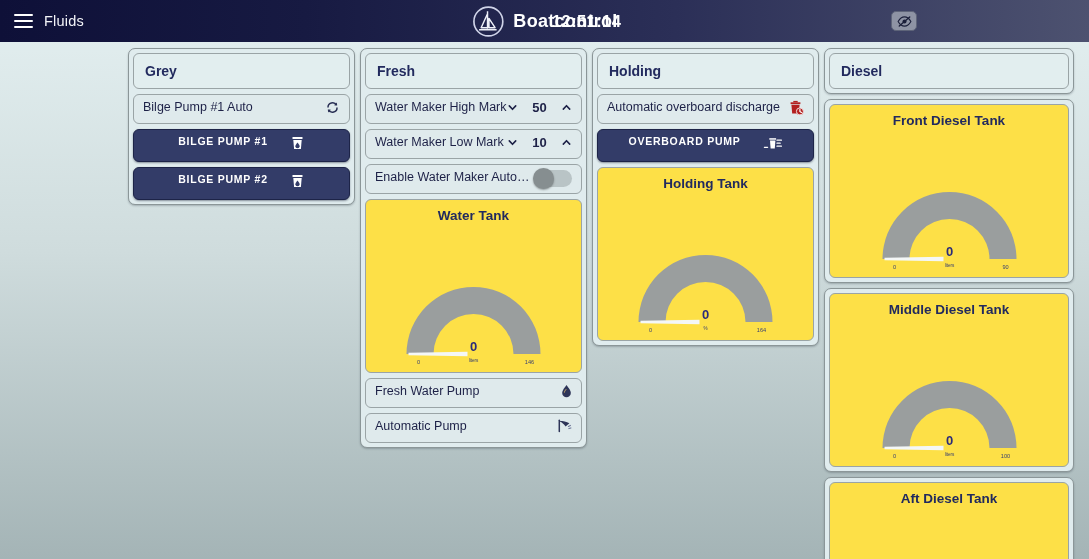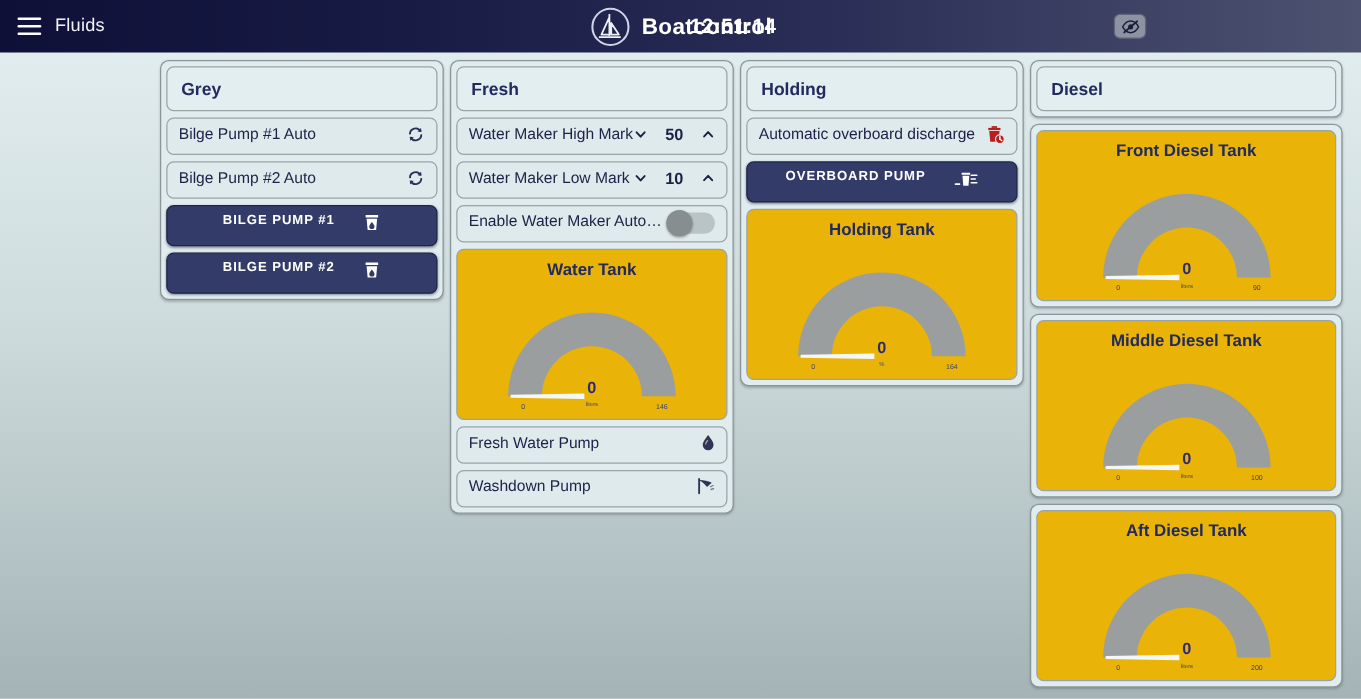--- a/index.html
+++ b/index.html
@@ -143,25 +143,26 @@
     width: 21px; height: 21px;
     border-radius: 50%;
     background: #868e90;
     box-shadow: 0 1px 2px rgba(0,0,0,.35);
   }
 
   
   .gauge-card {
     border: 1px solid #9aa4a6;
     border-radius: 6px;
-    background: #eab308;
+    background: #fde047;
     padding: 8px 4px 6px;
     display: flex;
     flex-direction: column;
     align-items: center;
+    gap: 37px;
   }
   .gauge-title {
     font-size: 13.5px;
     font-weight: bold;
     color: #222a5e;
     margin-bottom: 2px;
   }
   .gauge-wrap { position: relative; }
   .gauge-svg { display: block; }
   .g-val {
@@ -211,29 +212,20 @@
         <div class="panel-head">Grey</div>
         <div class="row">
           <span class="label">Bilge Pump #1 Auto</span>
           <svg class="icon" width="15" height="15" viewBox="0 0 15 15">
             <path d="M3 7.5 A4.5 4.5 0 0 1 11.5 5.2" fill="none" stroke="#2a3055" stroke-width="1.5"></path>
             <path d="M12 7.5 A4.5 4.5 0 0 1 3.5 9.8" fill="none" stroke="#2a3055" stroke-width="1.5"></path>
             <path d="M11.8 2.4 L12.2 5.6 L9 5.2 Z" fill="#2a3055"></path>
             <path d="M3.2 12.6 L2.8 9.4 L6 9.8 Z" fill="#2a3055"></path>
           </svg>
         </div>
-        <div class="row">
-          <span class="label">Bilge Pump #2 Auto</span>
-          <svg class="icon" width="15" height="15" viewBox="0 0 15 15">
-            <path d="M3 7.5 A4.5 4.5 0 0 1 11.5 5.2" fill="none" stroke="#2a3055" stroke-width="1.5"></path>
-            <path d="M12 7.5 A4.5 4.5 0 0 1 3.5 9.8" fill="none" stroke="#2a3055" stroke-width="1.5"></path>
-            <path d="M11.8 2.4 L12.2 5.6 L9 5.2 Z" fill="#2a3055"></path>
-            <path d="M3.2 12.6 L2.8 9.4 L6 9.8 Z" fill="#2a3055"></path>
-          </svg>
-        </div>
         <div class="row dark">
           <span class="label">BILGE PUMP #1</span>
           <svg class="icon" width="15" height="16" viewBox="0 0 15 16">
             <path d="M2.5 2 H12.5 V4 H2.5 Z" fill="#ffffff"></path>
             <path d="M3.3 5 H11.7 L10.9 14 H4.1 Z" fill="#ffffff"></path>
             <path d="M7.5 7.6 C9 9.4 9.6 10.3 9.6 11.2 A2.1 2.1 0 0 1 5.4 11.2 C5.4 10.3 6 9.4 7.5 7.6 Z" fill="#333c68"></path>
           </svg>
         </div>
         <div class="row dark">
           <span class="label">BILGE PUMP #2</span>
@@ -290,21 +282,21 @@
           </div>
         </div>
         <div class="row">
           <span class="label">Fresh Water Pump</span>
           <svg class="icon" width="11" height="14" viewBox="0 0 11 14">
             <path d="M5.5 1 C8.6 5.2 9.8 7 9.8 9 A4.3 4.3 0 0 1 1.2 9 C1.2 7 2.4 5.2 5.5 1 Z" fill="#2e3558"></path>
             <path d="M3.4 8.6 C3.4 7.6 4 6.7 5.2 5.2" fill="none" stroke="#c9a86a" stroke-width="1"></path>
           </svg>
         </div>
         <div class="row">
-          <span class="label">Washdown Pump</span>
+          <span class="label">Automatic Pump</span>
           <svg class="icon" width="15" height="14" viewBox="0 0 15 14">
             <path d="M2.3 1.2 V12.6" stroke="#2e3558" stroke-width="1.5" stroke-linecap="round"></path>
             <path d="M2.8 2 C6 2 9.5 2.6 12.4 4.2 L8.6 7.6 C6.8 5.2 5 3.4 2.8 2.6 Z" fill="#2e3558"></path>
             <path d="M11.4 7.4 L13.4 6.4 M11.9 9.6 L13.9 8.9" stroke="#6e7798" stroke-width="1.1" stroke-linecap="round"></path>
           </svg>
         </div>
       </div>
     </div>
     <div class="column">
       <div class="panel">

